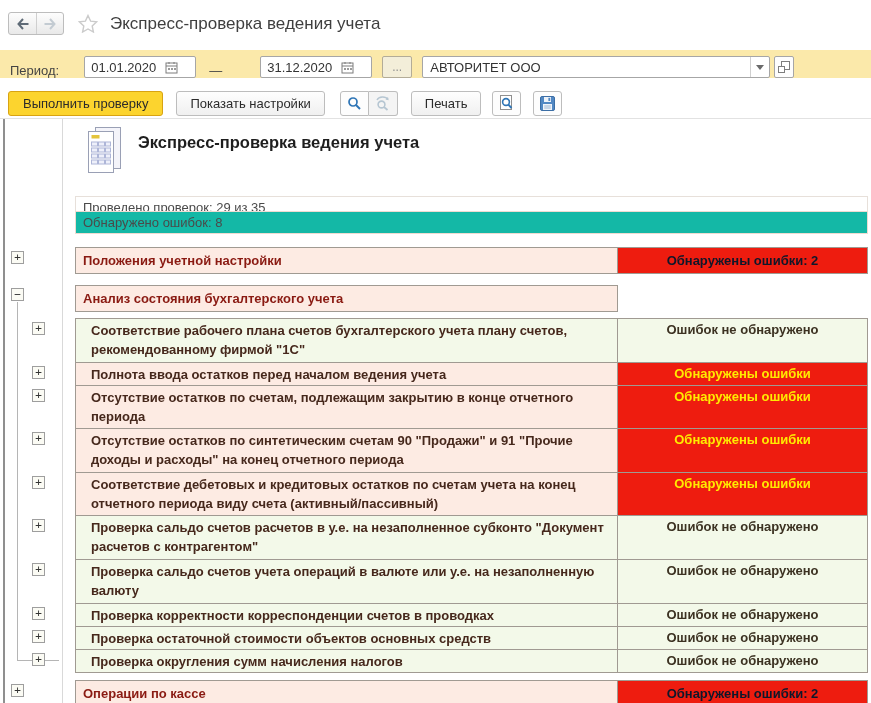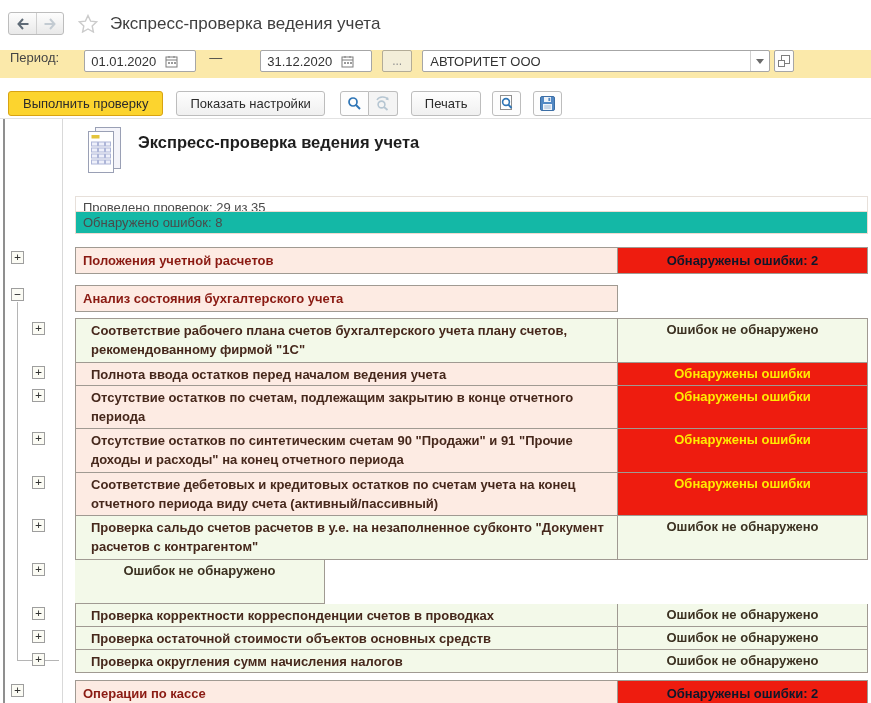--- a/index.html
+++ b/index.html
@@ -9,21 +9,21 @@
 
   
   .hdr { position:absolute; left:0; top:0; width:871px; height:47px; background:#fff; display:flex; align-items:center; }
   .nav-group { display:flex; margin-left:8px; border:1px solid #bdbdbd; border-radius:3px; overflow:hidden; height:23px; background:linear-gradient(#fdfdfd,#e9e9e9); }
   .nav-btn { width:27px; height:100%; border:none; background:transparent; display:flex; align-items:center; justify-content:center; cursor:pointer; }
   .nav-btn + .nav-btn { border-left:1px solid #cfcfcf; }
   .star { margin-left:14px; display:flex; align-items:center; }
   .hdr-title { margin-left:12px; font-size:17px; color:#3f3f3f; white-space:nowrap; }
 
   
-  .period-bar { position:absolute; left:0; top:50px; width:871px; height:28px; background:#fbe9aa; display:flex; align-items:flex-start; }
+  .period-bar { position:absolute; left:0; top:50px; width:871px; height:28px; background:#fbe9aa; display:flex; align-items:flex-end; }
   .p-label { margin-left:10px; font-size:13px; color:#444; }
   .field { position:relative; height:22px; background:#fff; border:1px solid #a6a6a6; border-radius:2px; display:flex; align-items:center; }
   .date-field { width:112px; margin-left:25px; }
   .date-field input { border:none; outline:none; width:76px; padding-left:6px; font-size:13px; color:#333; font-family:inherit; background:transparent; }
   .cal-btn { width:20px; height:20px; border:none; background:transparent; display:flex; align-items:center; justify-content:center; cursor:pointer; }
   .dash { margin:0 13px; font-size:13px; color:#444; }
   .more-btn { margin-left:10px; width:30px; height:22px; border:1px solid #b3ac97; border-radius:2px; background:#f3eed9; color:#8f8f8f; font-size:12px; line-height:10px; cursor:pointer; }
   .combo { width:348px; margin-left:10px; justify-content:space-between; }
   .combo-text { padding-left:7px; font-size:13px; color:#333; white-space:nowrap; overflow:hidden; }
   .combo-arrow { width:19px; height:100%; border-left:1px solid #d0d0d0; display:flex; align-items:center; justify-content:center; cursor:pointer; }
@@ -224,21 +224,21 @@
             <rect x="19.5" y="33" width="5" height="4"></rect>
           </g>
         </svg>
     </div>
     <div class="rep-title">Экспресс-проверка ведения учета</div>
 
     <div class="stat-row stat-performed">Проведено проверок: 29 из 35</div>
     <div class="stat-row stat-errors">Обнаружено ошибок: 8</div>
 
     <div class="sec-row" style="top:128px;">
-      <div class="sec-name">Положения учетной расчетов</div>
+      <div class="sec-name">Положения учетной настройки</div>
       <div class="sec-status">Обнаружены ошибки: 2</div>
     </div>
 
     <div class="sec-row" style="top:166px;">
       <div class="sec-name">Анализ состояния бухгалтерского учета</div>
     </div>
 
     <div class="tbl">
       <div class="t-row" style="height:44px;">
         <div class="t-name bg-green">Соответствие рабочего плана счетов бухгалтерского учета плану счетов, рекомендованному фирмой "1С"</div>
@@ -258,20 +258,21 @@
       </div>
       <div class="t-row" style="height:43px;">
         <div class="t-name bg-pink">Соответствие дебетовых и кредитовых остатков по счетам учета на конец отчетного периода виду счета (активный/пассивный)</div>
         <div class="t-status st-err">Обнаружены ошибки</div>
       </div>
       <div class="t-row" style="height:44px;">
         <div class="t-name bg-green">Проверка сальдо счетов расчетов в у.е. на незаполненное субконто "Документ расчетов с контрагентом"</div>
         <div class="t-status st-ok">Ошибок не обнаружено</div>
       </div>
       <div class="t-row" style="height:44px;">
+        <div class="t-name bg-green">Проверка сальдо счетов учета операций в валюте или у.е. на незаполненную валюту</div>
         <div class="t-status st-ok">Ошибок не обнаружено</div>
       </div>
       <div class="t-row" style="height:23px;">
         <div class="t-name bg-green">Проверка корректности корреспонденции счетов в проводках</div>
         <div class="t-status st-ok">Ошибок не обнаружено</div>
       </div>
       <div class="t-row" style="height:23px;">
         <div class="t-name bg-green">Проверка остаточной стоимости объектов основных средств</div>
         <div class="t-status st-ok">Ошибок не обнаружено</div>
       </div>

